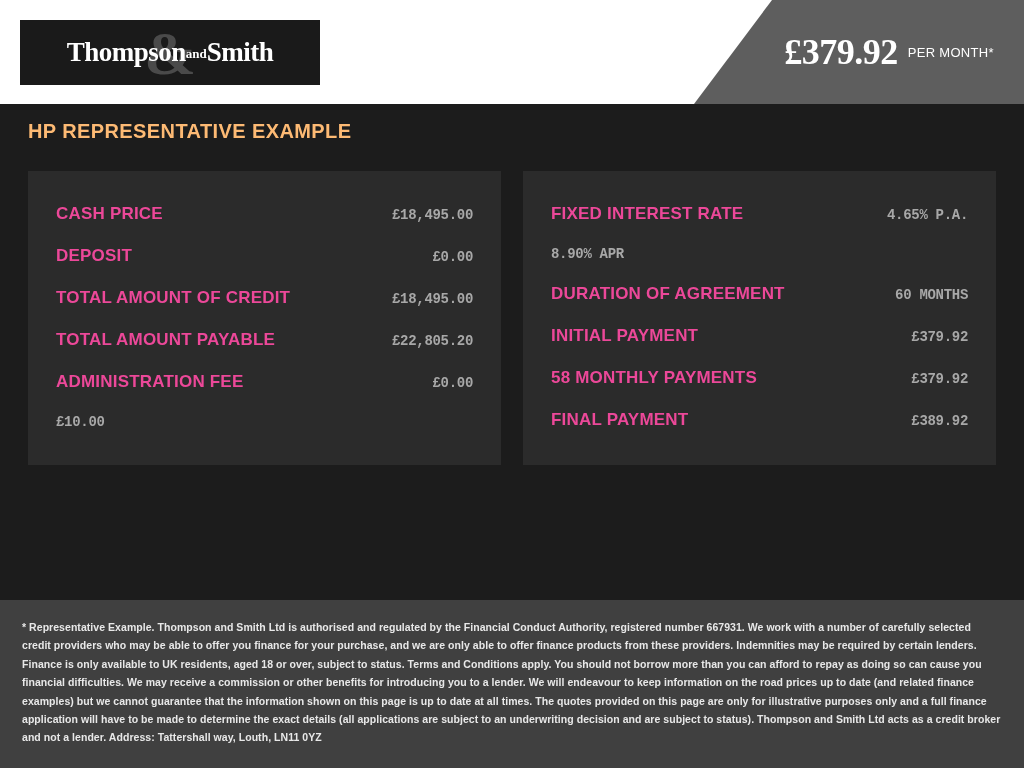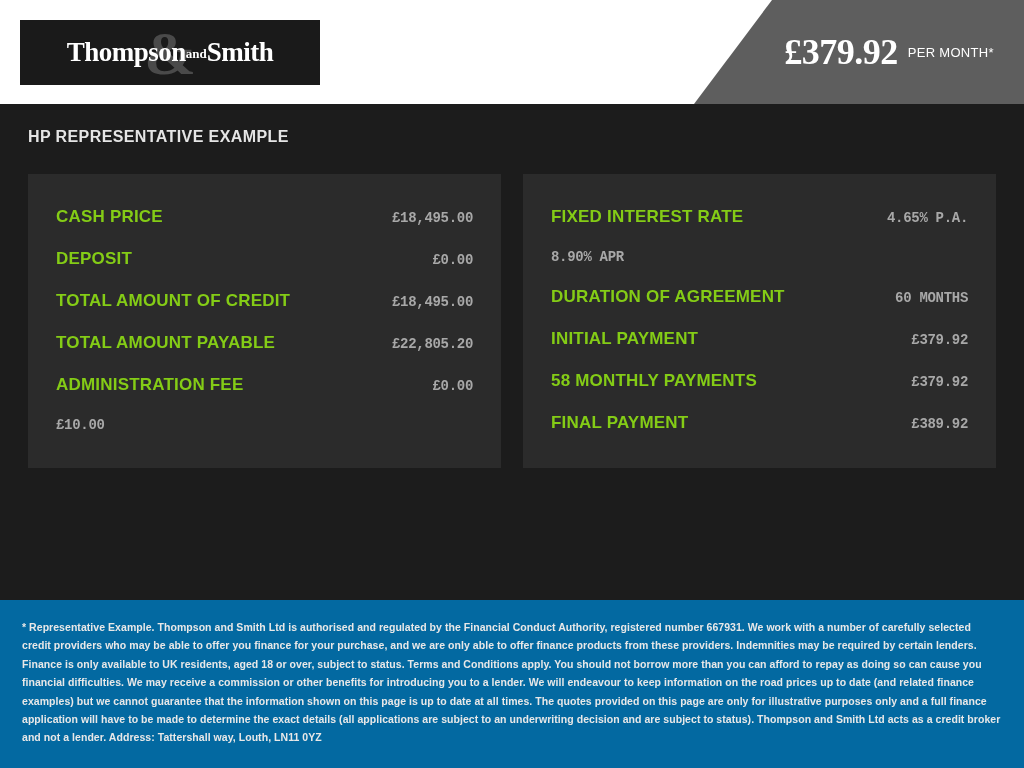--- a/index.html
+++ b/index.html
@@ -93,25 +93,25 @@
     font-family: "Liberation Sans", sans-serif;
     font-weight: normal;
     font-size: 13px;
     color: #ffffff;
     margin-left: 10px;
     letter-spacing: 0.3px;
   }
 
   
   .title {
-    margin: 24px 0 0 28px;
-    font-size: 16px;
+    margin: 16px 0 0 28px;
+    font-size: 20px;
     font-weight: bold;
     letter-spacing: 0.4px;
-    color: #e5e5e5;
+    color: #fdba74;
     font-family: "Liberation Sans", sans-serif;
   }
 
   
   .panels {
     display: flex;
     gap: 22px;
     padding: 28px 28px 0 28px;
   }
   .panel {
@@ -121,40 +121,40 @@
   }
   .row {
     display: flex;
     align-items: baseline;
     justify-content: space-between;
     padding: 11px 0;
   }
   .row-label {
     font-size: 17px;
     font-weight: bold;
-    color: #84cc16;
+    color: #ec4899;
     letter-spacing: 0.2px;
     white-space: nowrap;
   }
   .row-value {
     font-family: Liberation Mono, monospace;
     font-size: 14px;
     font-weight: bold;
     color: #a8a8a8;
     white-space: nowrap;
     letter-spacing: -0.3px;
   }
 
   
   .disclaimer-wrap {
     position: absolute;
     left: 0;
     right: 0;
     bottom: 0;
-    background: #0369a1;
+    background: #404040;
     padding: 18px 22px 30px 22px;
     height: 168px;
   }
   .disclaimer {
     font-size: 10.5px;
     line-height: 1.75;
     font-weight: bold;
     color: #e8e8e8;
     letter-spacing: 0.05px;
     font-family: "Liberation Sans", sans-serif;

